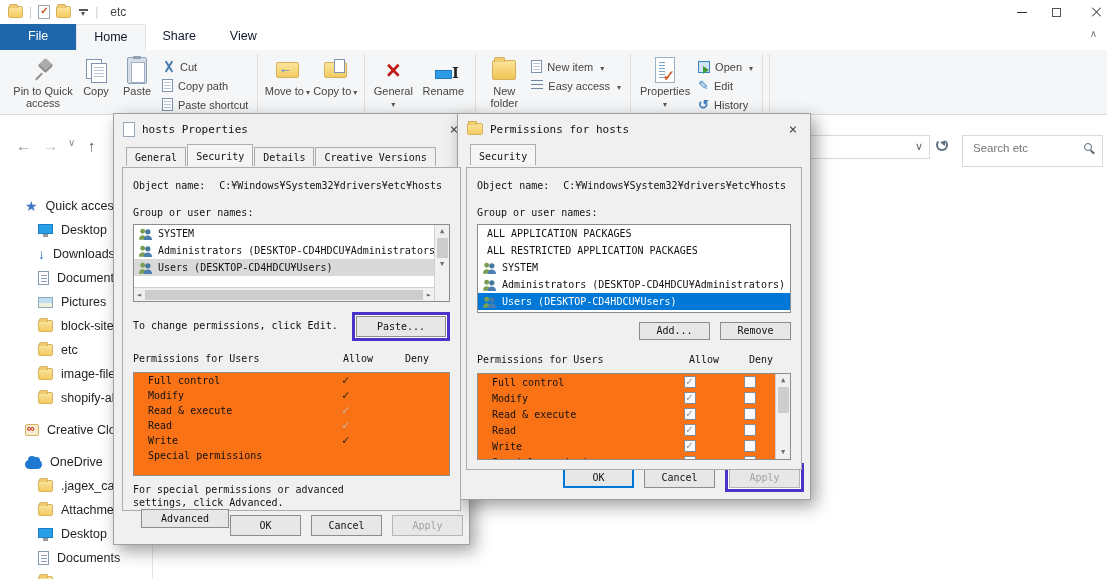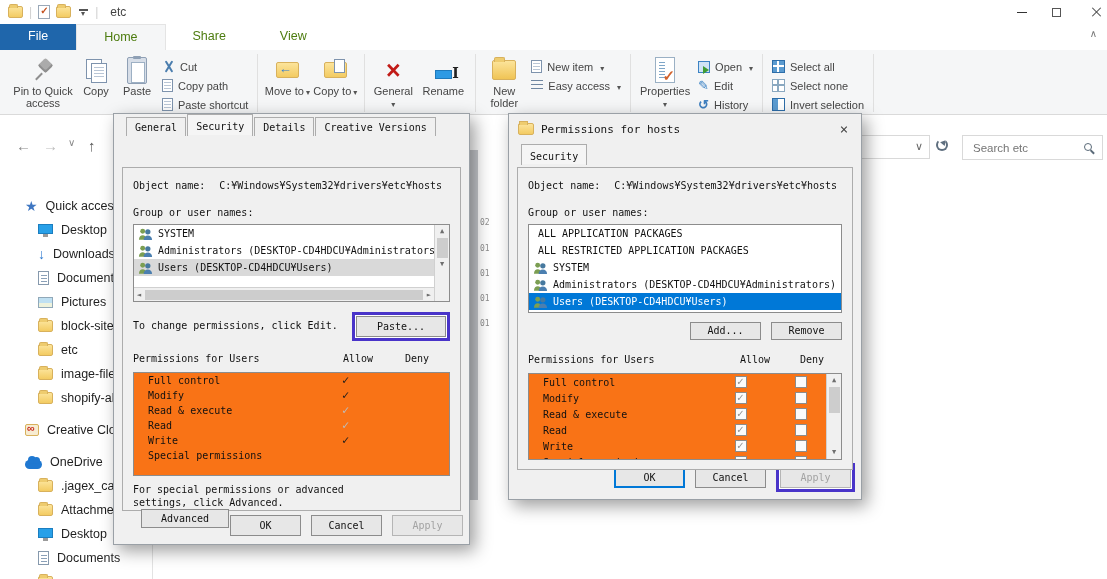--- a/index.html
+++ b/index.html
@@ -23,21 +23,21 @@
   .ic-folder { width:15px; height:12px; background:linear-gradient(#fce49b,#f3cb62); border:1px solid #d8b15c; border-radius:2px; position:relative; flex:none; }
   .ic-folder::before { content:""; position:absolute; top:-3px; left:0px; width:7px; height:3px; background:#eecc6f; border:1px solid #d8b15c; border-bottom:none; border-radius:2px 2px 0 0; }
   .ic-propqat { width:12px; height:14px; background:#fff; border:1px solid #9aa8b8; position:relative; }
   .ic-propqat::after { content:"✓"; position:absolute; left:1px; top:-1px; color:#c4501e; font-size:10px; font-weight:bold; }
   .ic-qatcaret { display:flex; flex-direction:column; align-items:center; width:12px; }
   .ic-qatcaret::before { content:""; width:9px; height:0; border-top:2px solid #555; margin-bottom:1px; }
   .ic-qatcaret::after { content:"▾"; font-size:8px; color:#555; line-height:4px; }
 
   
   #menutabs { position:absolute; left:0; top:24px; width:1107px; height:26px; background:#fff; display:flex; align-items:stretch; font-size:12.5px; }
-  .mtab { padding:5px 27px; color:#4d7c0f; }
+  .mtab { padding:5px 17px; color:#0f172a; }
   .mtab.file { background:#1f66ab; color:#fff; padding:5px 28px; }
   .mtab.active { background:#f5f6f7; border:1px solid #e4e4e4; border-bottom:none; }
   #ribbon-chevron { position:absolute; right:10px; top:28px; font-size:10px; color:#777; }
 
   
   #ribbon { position:absolute; left:0; top:50px; width:1107px; height:65px; background:#f5f6f7; border-bottom:1px solid #dadada; display:flex; padding:2px 0 0 8px; }
   .rsep { width:1px; background:#e0e0e0; margin:2px 3px; }
   .grp { display:flex; padding:0 2px; }
   .big { display:flex; flex-direction:column; align-items:center; justify-content:flex-start; font-size:11px; color:#454545; line-height:1.12; text-align:center; padding-top:3px; }
   .big .icbox { height:30px; display:flex; align-items:center; justify-content:center; }
@@ -84,21 +84,21 @@
   .ic-grid.inv { background:linear-gradient(to right, #5b9bd0 50%, #fff 50%); box-shadow:inset 0 0 0 1px #2d6da8; }
   .ic-ea { width:12px; height:11px; flex:none; background:repeating-linear-gradient(#6f86a0 0 1.5px, transparent 1.5px 4px); }
 
   
   #navbar { position:absolute; left:0; top:115px; width:1107px; height:61px; background:#fff; }
   .navarrow { position:absolute; top:22px; font-size:15px; color:#8a8a8a; }
   #addrfield { position:absolute; left:640px; top:20px; width:290px; height:24px; border:1px solid #d9d9d9; background:#fff; }
   #addr-drop { position:absolute; right:6px; top:4px; font-size:11px; color:#666; }
   #refreshbtn { position:absolute; left:936px; top:24px; width:12px; height:12px; border:2px solid #5f6f7f; border-radius:50%; border-top-color:transparent; }
   #refreshbtn::after { content:""; position:absolute; right:-2px; top:-4px; border:3px solid transparent; border-bottom:5px solid #5f6f7f; transform:rotate(40deg); }
-  #searchbox { position:absolute; left:962px; top:20px; width:141px; height:25px; border:1px solid #d9d9d9; background:#fff; }
+  #searchbox { position:absolute; left:962px; top:20px; width:141px; height:32px; border:1px solid #d9d9d9; background:#fff; }
   #searchbox input { border:none; outline:none; width:110px; height:21px; margin:1px 0 0 10px; font-size:11.5px; color:#666; font-family:"Liberation Sans",sans-serif; }
   .ic-search { position:absolute; right:10px; top:7px; width:8px; height:8px; border:1.5px solid #5a6a78; border-radius:50%; }
   .ic-search::after { content:""; position:absolute; width:5px; height:1.5px; background:#5a6a78; transform:rotate(45deg); right:-4px; bottom:-2px; }
 
   
   #sidebar { position:absolute; left:0; top:176px; width:153px; height:403px; background:#fff; border-right:1px solid #e3e3e3; padding-top:18px; }
   .sitem { height:24px; display:flex; align-items:center; gap:8px; font-size:12.5px; color:#1f1f1f; white-space:nowrap; }
   .lv0 { padding-left:25px; } .lv1 { padding-left:38px; }
   .sgap { height:8px; }
   .ic-star::before { content:"★"; color:#3f77c2; font-size:14px; }
@@ -167,21 +167,21 @@
   #d1 .changerow .hint { padding-top:8px; flex:1; }
   #d1 .permhdr .allow { left:210px; } #d1 .permhdr .deny { left:272px; }
   #d1 .permbox { height:104px; }
   #d1 .pcheck { left:208px; top:0px; }
   #d1 .advrow { display:flex; margin-top:8px;flex-direction:column; }
   #d1 .advrow .hint { width:225px; line-height:1.25; }
   #d1 .advrow .btn { margin-left:8px; width:88px; height:19px; line-height:17px; }
   #d1 .btnrow { bottom:8px; }
 
   
-  #d2 { left:508px; top:113px; width:354px; height:387px; }
+  #d2 { left:457px; top:113px; width:354px; height:387px; }
   #d2 .dlg-close { right:8px; }
   #d2 .tabpanel { top:54px; height:303px; }
   #d2 .listbox { height:89px; }
   #d2 .addremrow { display:flex; justify-content:flex-end; gap:10px; margin-top:9px; }
   #d2 .addremrow .btn { height:18px; line-height:16px; }
   #d2 .permhdr { margin-top:14px; }
   #d2 .permhdr .allow { left:212px; } #d2 .permhdr .deny { left:272px; }
   #d2 .permbox { height:87px; }
   #d2 .prow { height:16px; }
   #d2 .cb.a { left:206px; } #d2 .cb.d { left:266px; }
@@ -325,36 +325,20 @@
             <span class="ic-edit"></span>
             <span>Edit</span>
           </div>
         <div class="sbtn">
             <span class="ic-hist"></span>
             <span>History</span>
           </div>
       </div>
     </div>
     <div class="rsep"></div>
-    <div class="grp">
-      <div class="smallcol">
-        <div class="sbtn">
-            <span class="ic-grid"></span>
-            <span>Select all</span>
-          </div>
-        <div class="sbtn">
-            <span class="ic-grid none"></span>
-            <span>Select none</span>
-          </div>
-        <div class="sbtn">
-            <span class="ic-grid inv"></span>
-            <span>Invert selection</span>
-          </div>
-      </div>
-    </div>
     <div class="rsep"></div>
   </div>
 
   <div id="navbar">
     <span class="navarrow" style="left:16px">←</span>
     <span class="navarrow" style="left:43px;color:#bdbdbd">→</span>
     <span class="navarrow" style="left:68px;font-size:10px">∨</span>
     <span class="navarrow" style="left:88px;color:#5a5a5a">↑</span>
     <div id="addrfield">
       <span id="addr-drop">∨</span>
@@ -435,20 +419,25 @@
   </div>
 
   <div id="liststrip"></div>
   <span class="frag" style="top:218px">02</span>
   <span class="frag" style="top:244px">01</span>
   <span class="frag" style="top:269px">01</span>
   <span class="frag" style="top:294px">01</span>
   <span class="frag" style="top:319px">01</span>
 
   <div class="dialog" id="d1">
+    <div class="dlg-title">
+      <span class="dlg-docicon"></span>
+      <span>hosts Properties</span>
+      <span class="dlg-close"></span>
+    </div>
     <div class="tabstrip">
       <span class="dtab">General</span>
       <span class="dtab active">Security</span>
       <span class="dtab">Details</span>
       <span class="dtab">Creative Versions</span>
     </div>
     <div class="tabpanel">
       <div class="objrow">
         <span>Object name:</span>
         <span>C:¥Windows¥System32¥drivers¥etc¥hosts</span>

